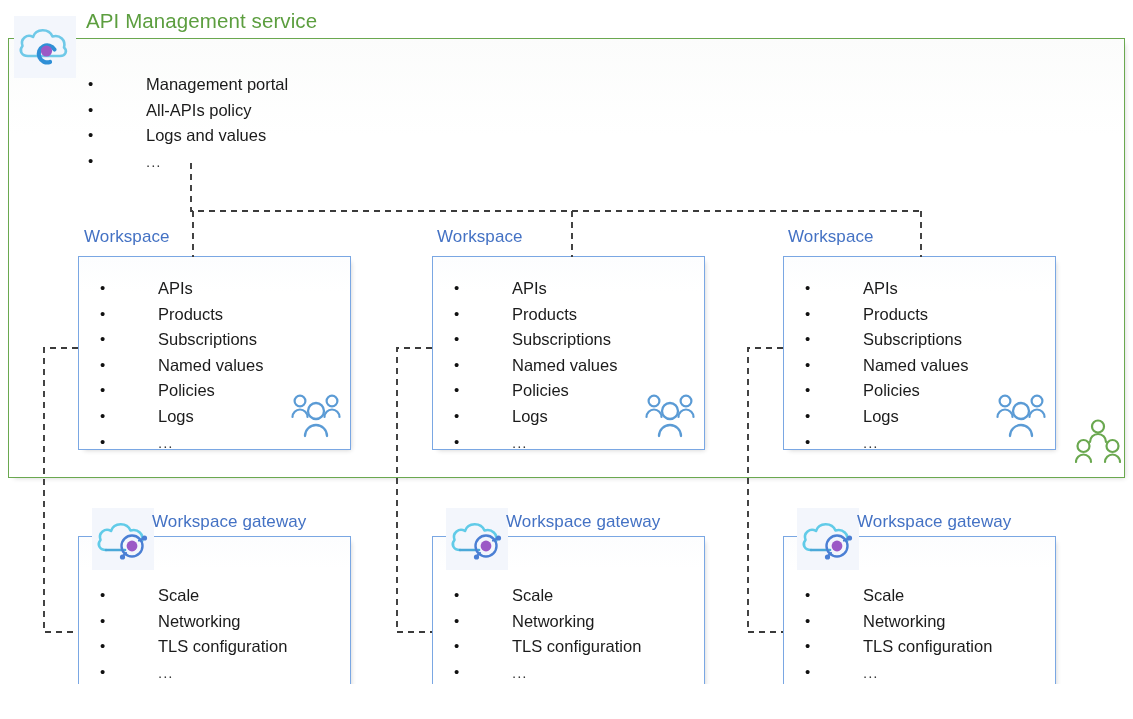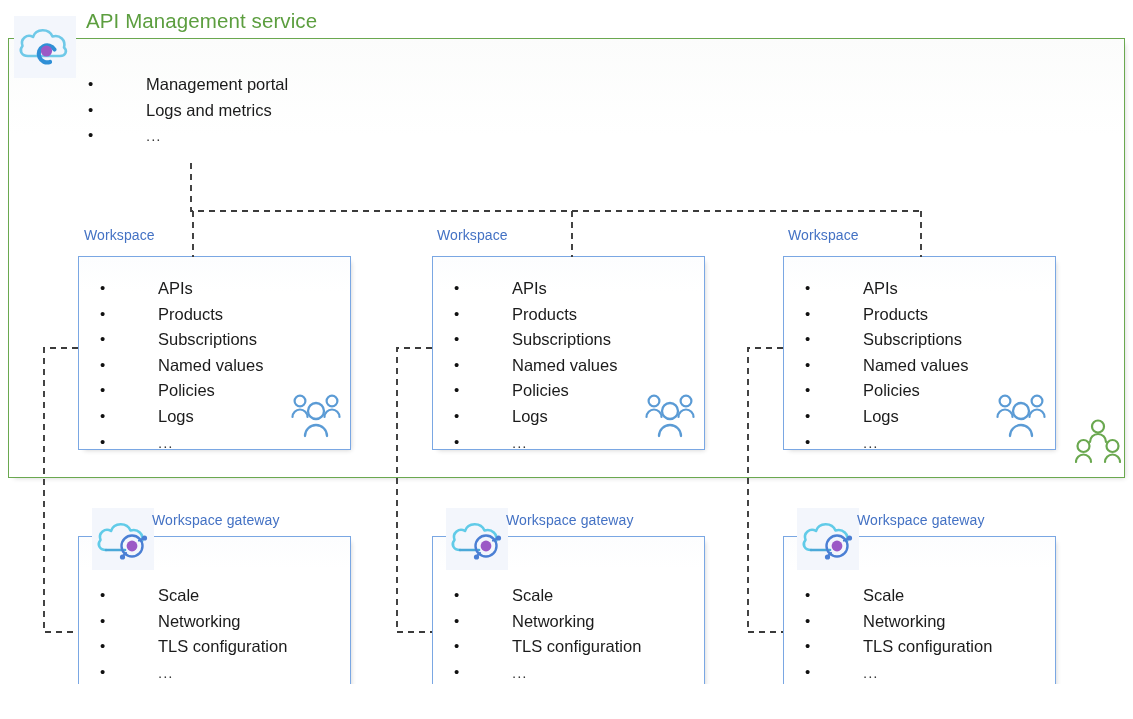--- a/index.html
+++ b/index.html
@@ -45,21 +45,21 @@
   
   .wbox{
     position:absolute;
     border:1.3px solid #7aa7e3;
     background:linear-gradient(180deg,#fcfdfe 0%,#ffffff 18%,#ffffff 100%);
     box-sizing:border-box;
     box-shadow:3px 3px 5px -3px rgba(0,0,0,.20);
   }
   .wtitle{
     position:absolute;
-    font-size:14px;
+    font-size:17px;
     color:#4472c4;
     white-space:nowrap;
     letter-spacing:.1px;
   }
 
   
   .blist{
     position:absolute;
     list-style:none;
     margin:0; padding:0;
@@ -116,21 +116,22 @@
                C46 18.5 52 24 50 31.5 C53.5 34.5 52 40 46 40 Z" fill="none" stroke="#6fc9e8" stroke-width="2.6" stroke-linejoin="round"></path>
       <path d="M40.5 33.5 a8.5 8.5 0 1 0 -4.5 12.5" fill="none" stroke="#2f8fd6" stroke-width="4.2" stroke-linecap="round"></path>
       <circle cx="32.5" cy="35" r="5.6" fill="#9b59c6"></circle>
     </svg>
   </span>
 
   <div class="service-title">API Management service</div>
 
   <ul class="blist" style="left:88px; top:72px;">
     <li>Management portal</li>
-    <li>Logs and metrics</li>
+    <li>All-APIs policy</li>
+    <li>Logs and values</li>
     <li class="ellip">...</li>
   </ul>
 
   <span class="people" style="left:1075px; top:418px;">
     <svg width="46" height="48" viewBox="0 0 46 48">
       <circle cx="23" cy="8.5" r="6" fill="none" stroke="#6aa84f" stroke-width="2.2"></circle>
       <path d="M15 24 a8 8 0 0 1 16 0" fill="none" stroke="#6aa84f" stroke-width="2.2" stroke-linecap="round"></path>
       <circle cx="8.5" cy="28" r="6" fill="none" stroke="#6aa84f" stroke-width="2.2"></circle>
       <path d="M1 44 a7.5 7.5 0 0 1 15 0" fill="none" stroke="#6aa84f" stroke-width="2.2" stroke-linecap="round"></path>
       <circle cx="37.5" cy="28" r="6" fill="none" stroke="#6aa84f" stroke-width="2.2"></circle>

